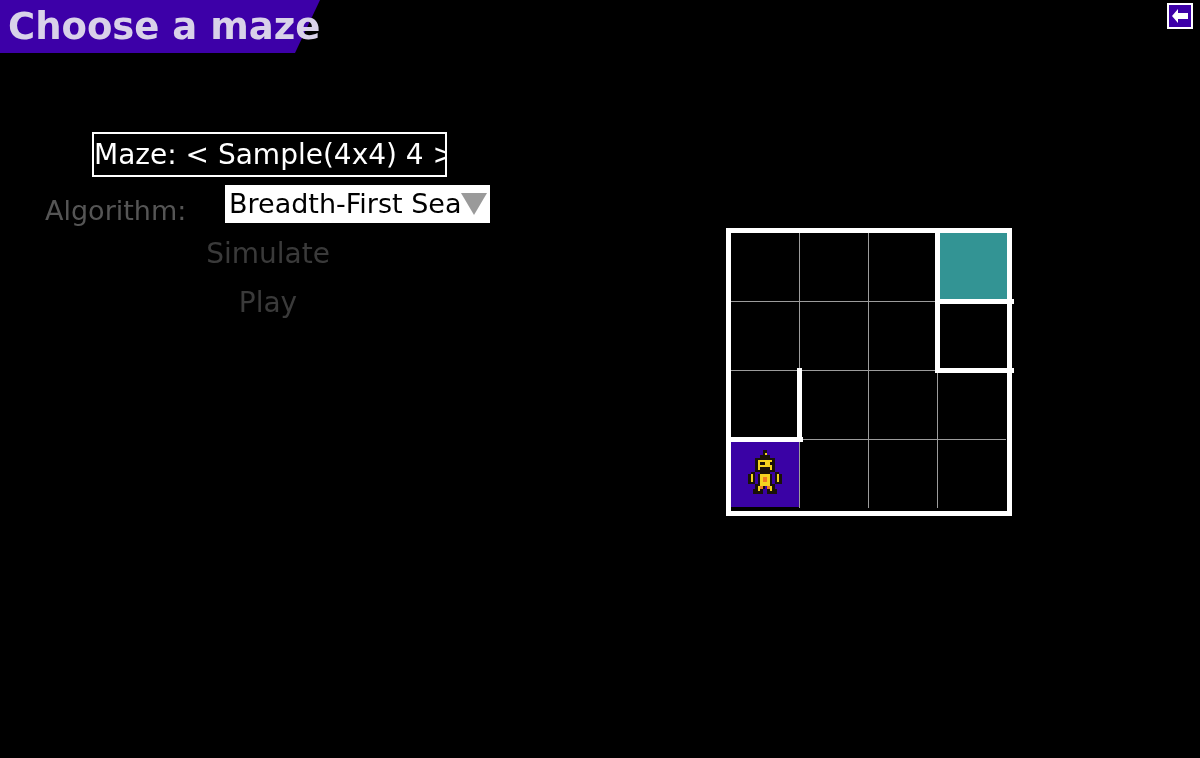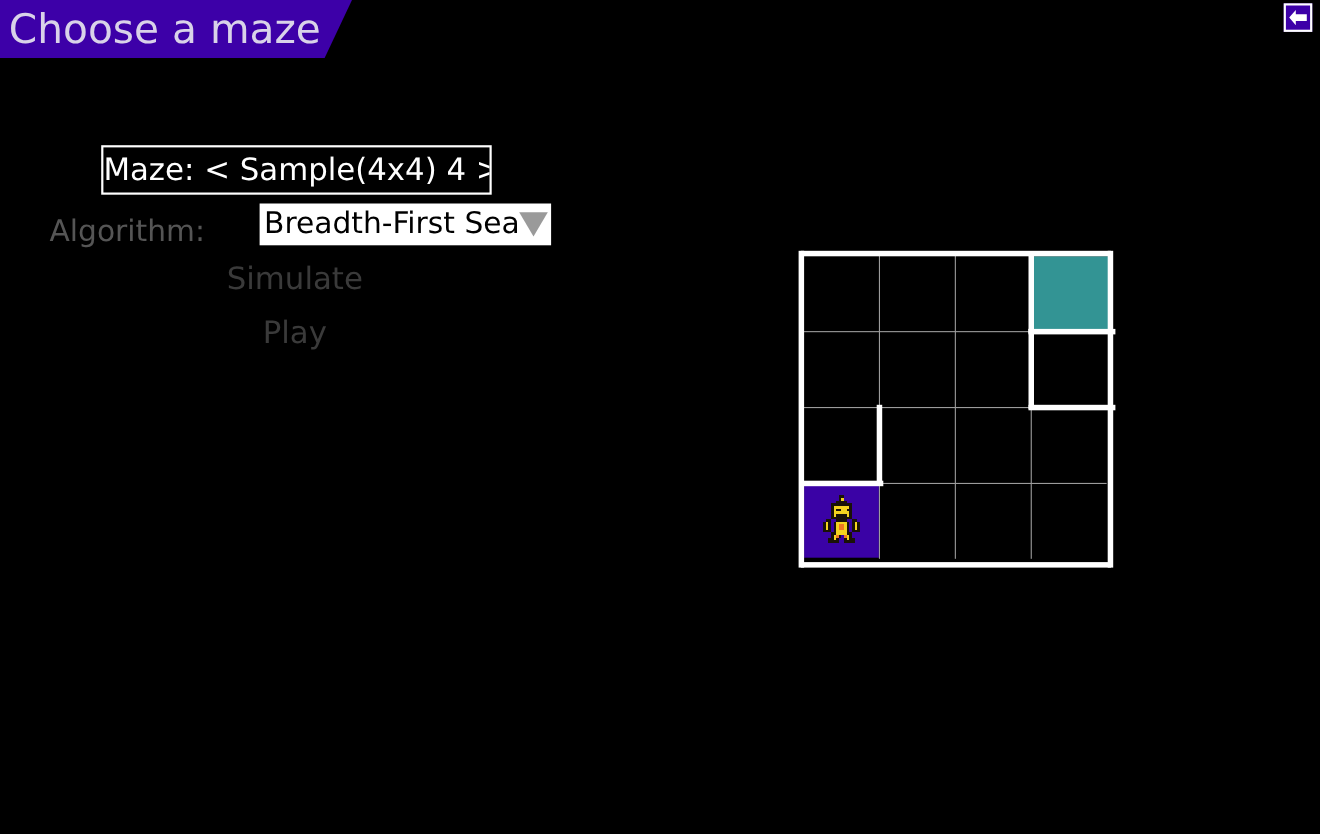--- a/index.html
+++ b/index.html
@@ -26,21 +26,21 @@
     clip-path: polygon(0 0, 320px 0, 295px 53px, 0 53px);
   }
   #title-text {
     position: absolute;
     left: 8px;
     top: 3px;
     font-size: 37px;
     color: #d9d2e9;
     letter-spacing: 0px;
     white-space: nowrap;
-    font-weight: normal;
+    font-weight: bold;
     line-height: 48px;
   }
 
   
   #back-button {
     position: absolute;
     right: 7px;
     top: 3px;
     width: 26px;
     height: 26px;
@@ -91,21 +91,20 @@
   }
   #algorithm-dropdown {
     position: absolute;
     left: 225px;
     top: 0px;
     width: 265px;
     height: 38px;
     background: #ffffff;
     cursor: pointer;
     overflow: hidden;
-    margin-left: 11px;
   }
   #algorithm-value {
     position: absolute;
     left: 4px;
     top: 0px;
     width: 245px;
     font-size: 27px;
     line-height: 37px;
     color: #000000;
     white-space: nowrap;

